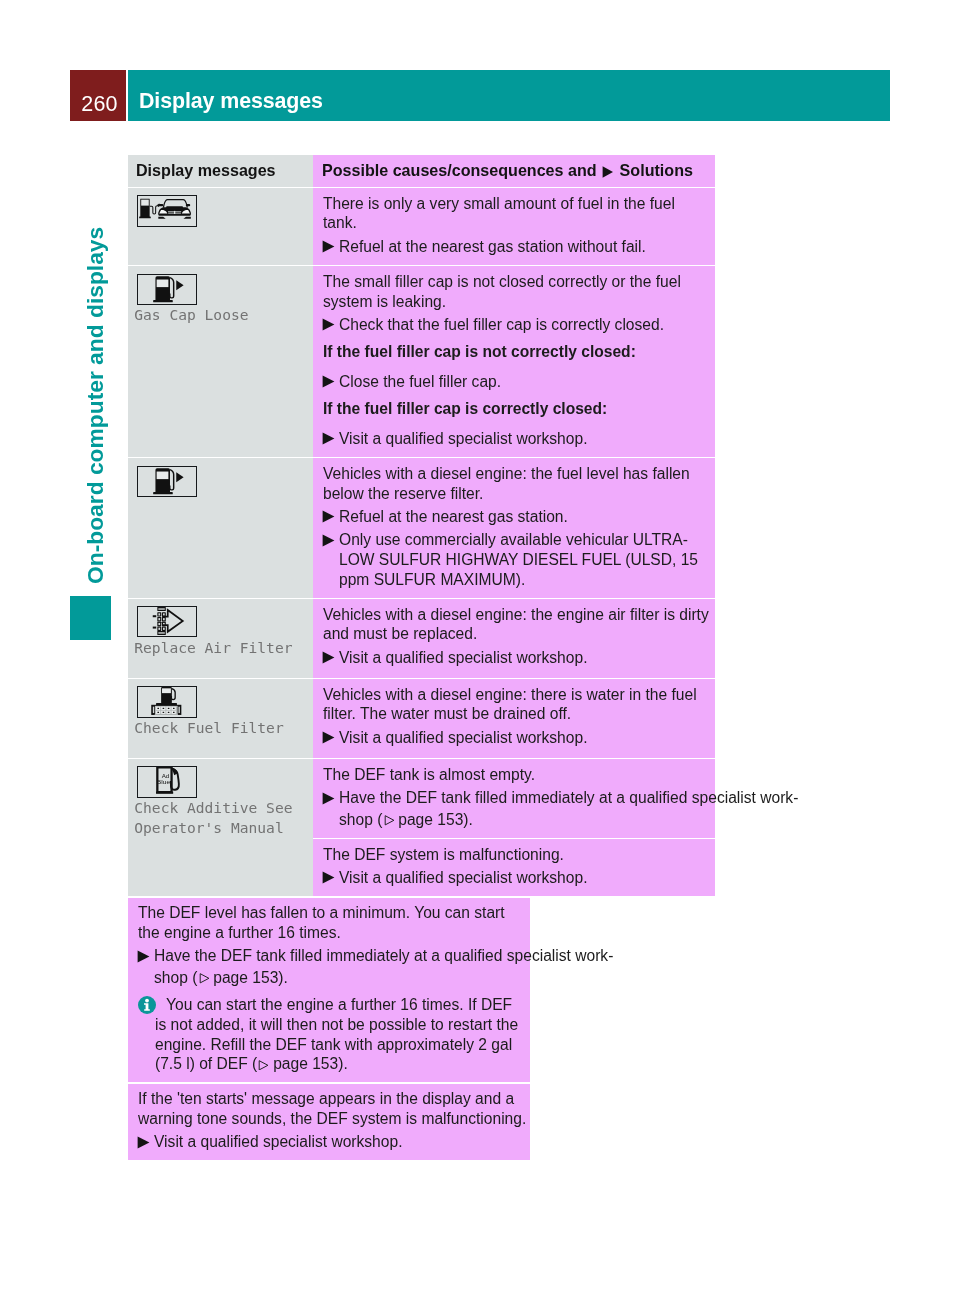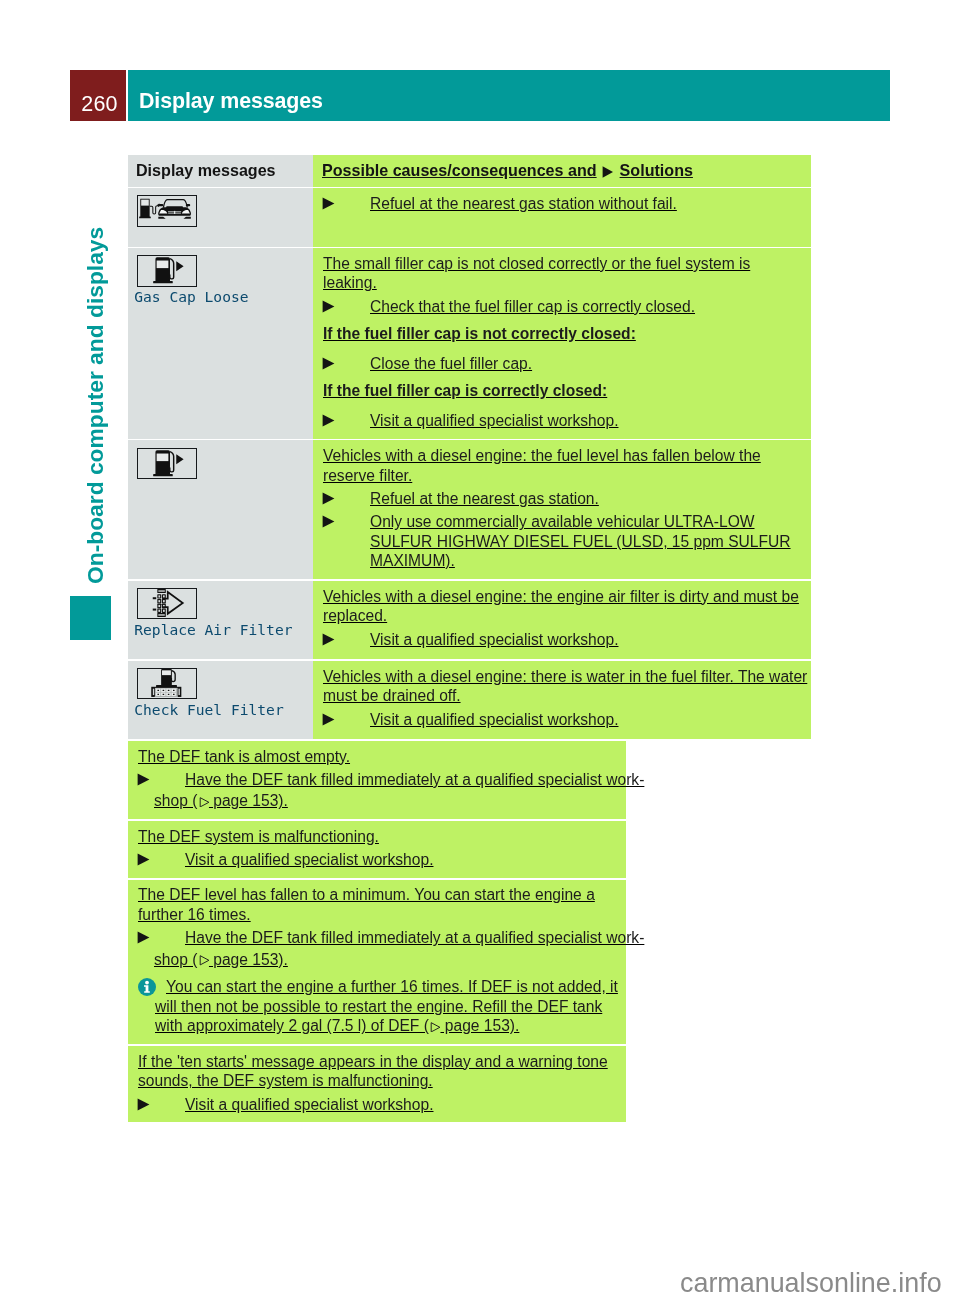--- a/index.html
+++ b/index.html
@@ -21,48 +21,48 @@
   .vwrap{position:absolute;left:0;top:0;width:130px;height:1302px;}
   .vtext{position:absolute;left:83.5px;top:584px;color:#029a99;font-weight:bold;
          font-size:22.8px;white-space:nowrap;transform:rotate(-90deg);
          transform-origin:0 0;letter-spacing:0;line-height:22.8px;}
   .vblock{position:absolute;left:70px;top:595.5px;width:40.5px;height:44px;background:#029a99;}
 
   
   .tbl{position:absolute;left:128px;top:154.6px;width:683px;}
   .trow{display:flex;width:683px;}
   .c1{width:185px;box-sizing:border-box;background:#dbe0e0;}
-  .c2{width:498px;box-sizing:border-box;background:#bef264;text-decoration:underline;}
+  .c2{width:402px;box-sizing:border-box;background:#f0abfc;}
   .gapv{height:1.5px;background:#fff;width:683px;}
   .gapv2{height:1.5px;background:#fff;width:498px;}
   .rcol{width:498px;display:flex;flex-direction:column;}
   .rcol .c2{flex:1 1 auto;}
 
   .hdrrow .c1,.hdrrow .c2{font-weight:bold;font-size:16.1px;color:#141414;
         height:32px;display:flex;align-items:center;}
   .hdrrow .c1{padding-left:8px;}
   .hdrrow .c2{padding-left:9px;}
 
   .c1in{padding:7.3px 8px 20px 9.3px;}
   .c2in{padding:5.8px 3px 8.4px 10px;font-size:15.6px;color:#1c1c1c;line-height:19.6px;}
 
-  .msg{color:#0c4a6e;font-family:"DejaVu Sans Mono",monospace;font-size:14.6px;
+  .msg{color:#737373;font-family:"DejaVu Sans Mono",monospace;font-size:14.6px;
        line-height:19.6px;margin-top:0.5px;white-space:nowrap;margin-left:-3px;}
 
   
   .ibox{width:60px;height:31.2px;border:1.6px solid #16191c;background:#dbe0e0;
         box-sizing:border-box;position:relative;}
   .ibox svg{position:absolute;left:0;top:0;width:56.8px;height:28px;}
 
   p.l{margin:0;}
   .c2in > *{margin-top:3.7px;}
   .c2in > .bold{margin-top:7.8px;}
   .c2in > .bold + *{margin-top:10px;}
   .c2in > *:first-child{margin-top:0;}
-  .bullet{display:flex;gap:31px;}
+  .bullet{display:flex;}
   .bullet .tri{flex:0 0 auto;width:16px;}
   .bullet .tri svg{display:block;margin-top:3.3px;margin-left:-1.5px;}
   .bullet .btxt{flex:1 1 auto;}
   .bullet.nw .btxt{white-space:nowrap;}
   .bold{font-weight:bold;}
   .note{display:flex;}
   .c2in > .note{margin-top:8px;}
   .note .ii{flex:0 0 auto;width:17px;}
   .note .ii svg{display:block;margin-top:0.8px;}
   .note .ntxt{flex:1 1 auto;text-indent:11px;}
@@ -119,20 +119,21 @@
   <path d="M20.4 20.8 h4.8 l2.6 1.9 h-7.4z"></path>
   <path d="M53.0 20.8 h-4.8 l-2.6 1.9 h7.4z"></path>
  </g>
 </svg>
             </div>
           </div>
         </div>
         <div class="rcol">
           <div class="c2">
             <div class="c2in">
+              <p class="l">There is only a very small amount of fuel in the fuel tank.</p>
               <div class="bullet">
                 <span class="tri">
                   <svg width="13" height="13" viewBox="0 0 13 13">
                     <path d="M0.6 0.5 L12.4 6.5 L0.6 12.5z" fill="#141414"></path>
                   </svg>
                 </span>
                 <span class="btxt">Refuel at the nearest gas station without fail.</span>
               </div>
             </div>
           </div>
@@ -339,20 +340,38 @@
                   </svg>
                 </span>
                 <span class="btxt">Visit a qualified specialist workshop.</span>
               </div>
             </div>
           </div>
         </div>
       </div>
       <div class="gapv"></div>
       <div class="trow">
+        <div class="c1">
+          <div class="c1in">
+            <div class="ibox">
+              <svg width="57" height="28" viewBox="0 0 57 28">
+ <path d="M19.4 0.4 h14.3 v24.7 h-14.3z" fill="none" stroke="#111" stroke-width="2.3"></path>
+ <rect x="18.1" y="24.6" width="17.2" height="2.2" fill="#111"></rect>
+ <path d="M34.2 1.6 c3.2 1.0 5.2 3.0 5.6 5.7 c0.5 3.2 1.0 6.2 1.2 9.4 c0.2 3.2 -1.2 5.8 -3.8 6.1 c-2.3 0.3 -4.0 -1.3 -4.1 -3.4 l-0.1 -5.4" fill="none" stroke="#111" stroke-width="1.9"></path>
+ <path d="M33.6 0.5 c3.2 0.9 5.5 2.7 6.3 5.6 l-3.6 2.1 c-0.8 -2.9 -1.5 -4.6 -2.9 -5.9z" fill="#111"></path>
+ <text x="27.6" y="11.4" font-family="'Liberation Sans',sans-serif" font-size="5.6" fill="#111" text-anchor="middle" textLength="7.6" lengthAdjust="spacingAndGlyphs">Ad</text>
+ <text x="25.6" y="17.2" font-family="'Liberation Sans',sans-serif" font-size="5.6" fill="#111" text-anchor="middle" textLength="13.4" lengthAdjust="spacingAndGlyphs">Blue</text>
+</svg>
+            </div>
+            <div class="msg">
+              <div>Check Additive See</div>
+              <div>Operator's Manual</div>
+            </div>
+          </div>
+        </div>
         <div class="rcol">
           <div class="c2">
             <div class="c2in">
               <p class="l">The DEF tank is almost empty.</p>
               <div class="bullet nw">
                 <span class="tri">
                   <svg width="13" height="13" viewBox="0 0 13 13">
                     <path d="M0.6 0.5 L12.4 6.5 L0.6 12.5z" fill="#141414"></path>
                   </svg>
                 </span>
@@ -421,14 +440,13 @@
                   </svg>
                 </span>
                 <span class="btxt">Visit a qualified specialist workshop.</span>
               </div>
             </div>
           </div>
         </div>
       </div>
     </div>
 
-  <div class="wm">carmanualsonline.info</div>
 </div>
 
 </body></html>

